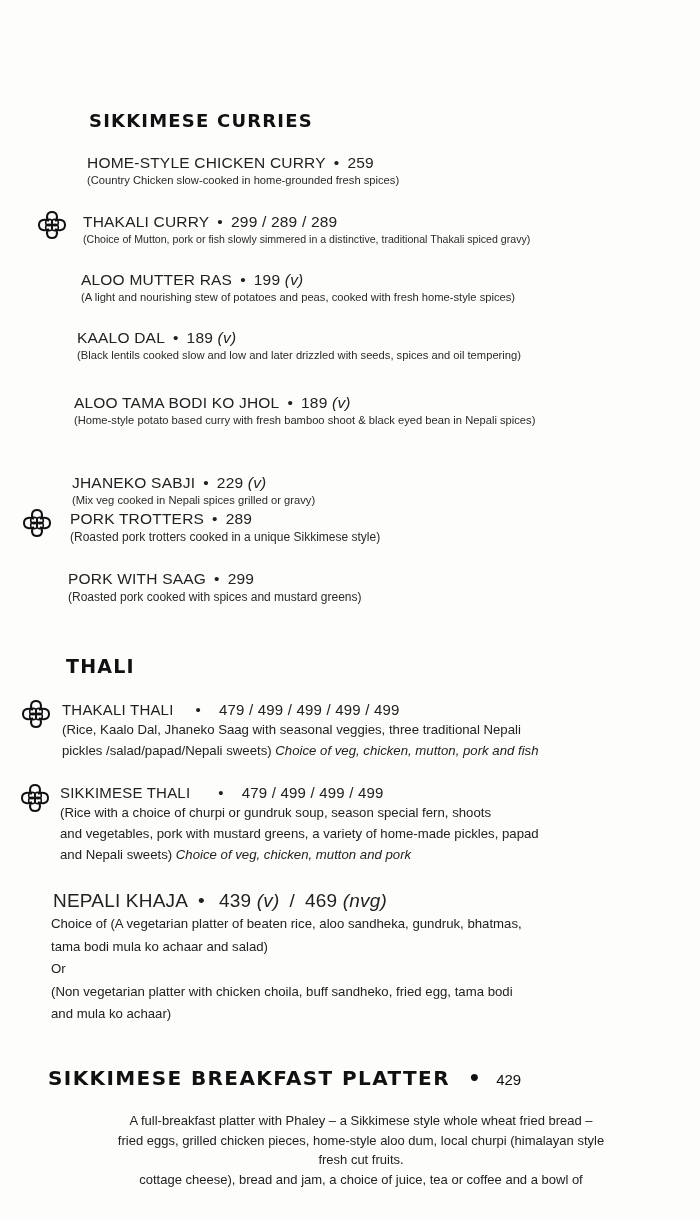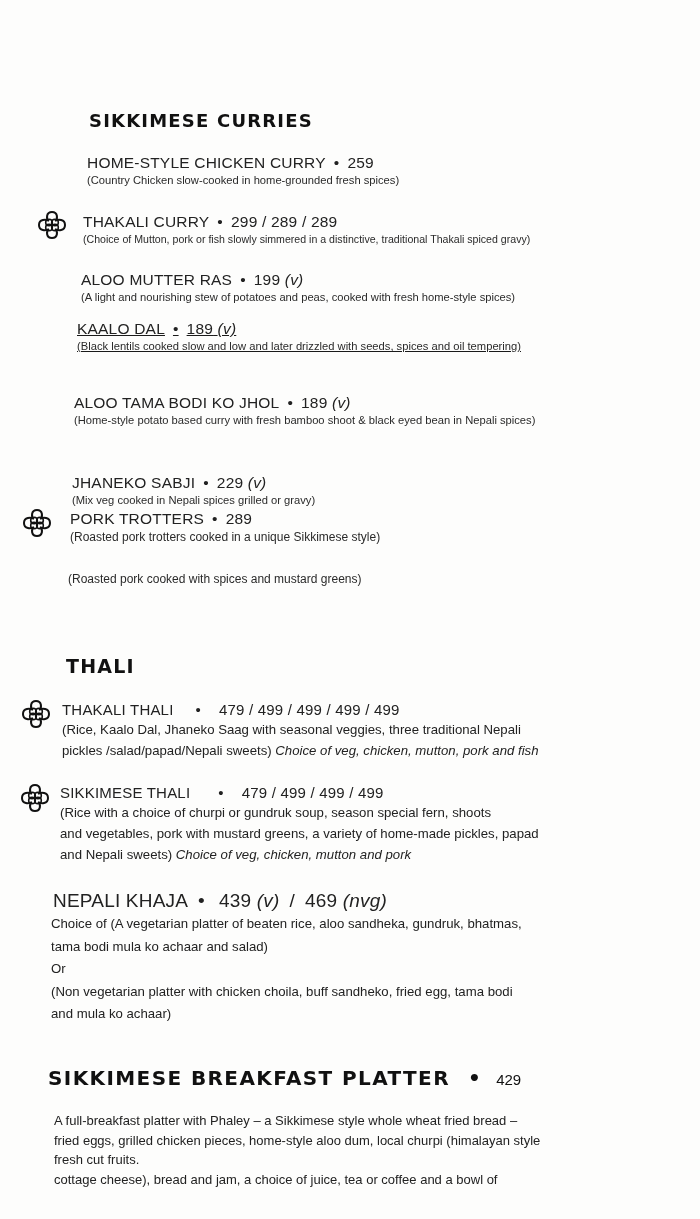--- a/index.html
+++ b/index.html
@@ -72,21 +72,21 @@
   <div class="item-desc" style="font-size:10.6px;">(Choice of Mutton, pork or fish slowly simmered in a distinctive, traditional Thakali spiced gravy)</div>
 </div>
 
 <div class="abs" style="left:81px;top:271px;">
   <div class="item-name">
     <span>ALOO MUTTER RAS</span><span class="dot">•</span><span>199</span> <span class="veg">(v)</span>
   </div>
   <div class="item-desc">(A light and nourishing stew of potatoes and peas, cooked with fresh home-style spices)</div>
 </div>
 
-<div class="abs" style="left:77px;top:320px;text-decoration:underline;">
+<div class="abs" style="left:77px;top:329px;">
   <div class="item-name">
     <span>KAALO DAL</span><span class="dot">•</span><span>189</span> <span class="veg">(v)</span>
   </div>
   <div class="item-desc">(Black lentils cooked slow and low and later drizzled with seeds, spices and oil tempering)</div>
 </div>
 
 <div class="abs" style="left:74px;top:394px;">
   <div class="item-name">
     <span>ALOO TAMA BODI KO JHOL</span><span class="dot">•</span><span>189</span> <span class="veg">(v)</span>
   </div>
@@ -104,20 +104,23 @@
     <use href="#knot"></use>
   </svg>
 <div class="abs" style="left:70px;top:510px;">
   <div class="item-name">
     <span>PORK TROTTERS</span><span class="dot">•</span><span>289</span>
   </div>
   <div class="item-desc" style="font-size:12px;">(Roasted pork trotters cooked in a unique Sikkimese style)</div>
 </div>
 
 <div class="abs" style="left:68px;top:570px;">
+  <div class="item-name">
+    <span>PORK WITH SAAG</span><span class="dot">•</span><span>299</span>
+  </div>
   <div class="item-desc" style="font-size:12px;">(Roasted pork cooked with spices and mustard greens)</div>
 </div>
 
 <div class="abs section-title" style="left:66px;top:655px;font-size:19px;">THALI</div>
 
 <svg class="abs emblem" style="left:21px;top:698px;" viewBox="0 0 30 30">
     <use href="#knot"></use>
   </svg>
 <div class="abs" style="left:62px;top:701px;">
   <div class="item-name" style="font-size:15px;">
@@ -152,18 +155,18 @@
     <div>tama bodi mula ko achaar and salad)</div>
     <div>Or</div>
     <div>(Non vegetarian platter with chicken choila, buff sandheko, fried egg, tama bodi</div>
     <div>and mula ko achaar)</div>
   </div>
 </div>
 
 <div class="abs bp-title" style="left:48px;top:1066px;">
   <span>SIKKIMESE BREAKFAST PLATTER</span><span style="margin:0 14px 0 18px;font-weight:bold;">•</span><span class="bp-price">429</span>
 </div>
-<div class="abs bp-desc" style="left:54px;top:1111px;">
+<div class="abs bp-desc" style="left:61px;top:1111px;text-align:center;">
   <div>A full-breakfast platter with Phaley – a Sikkimese style whole wheat fried bread –</div>
   <div>fried eggs, grilled chicken pieces, home-style aloo dum, local churpi (himalayan style</div>
   <div>fresh cut fruits.</div>
   <div>cottage cheese), bread and jam, a choice of juice, tea or coffee and a bowl of</div>
 </div>
 
 </body></html>

